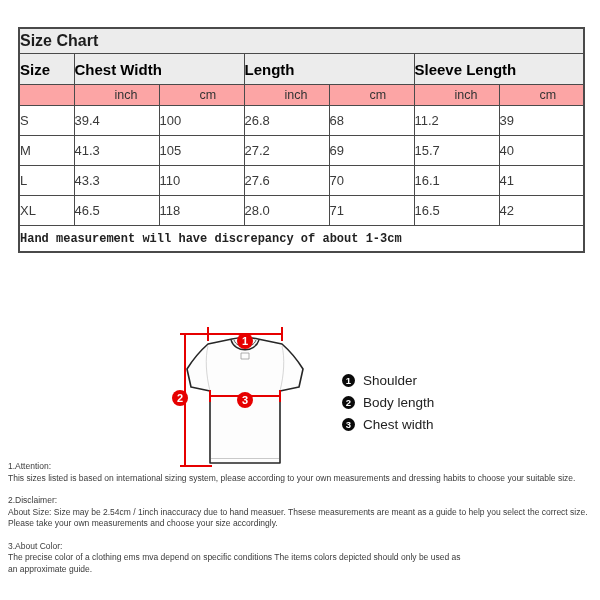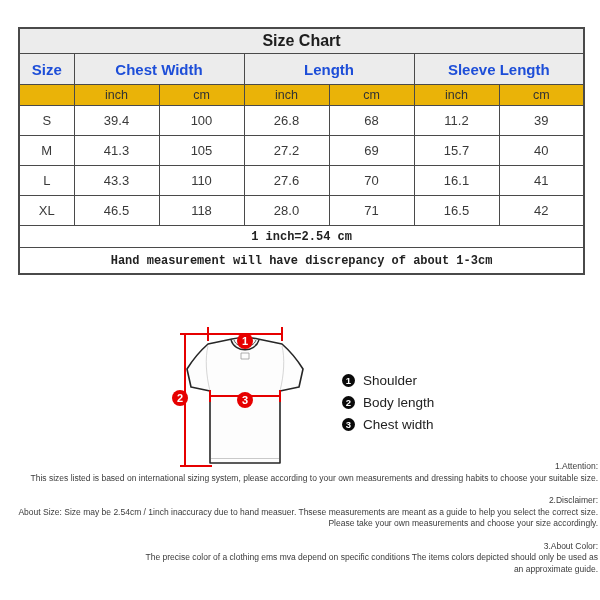--- a/index.html
+++ b/index.html
@@ -7,43 +7,43 @@
     width:600px;height:600px;position:relative;overflow:hidden;
     background:#ffffff;
     font-family:"Liberation Sans", sans-serif;
   }
   
   .table-wrap{position:absolute;left:18px;top:27px;}
   table.size-chart{
     border-collapse:collapse;table-layout:fixed;width:567px;
     border:2px solid #4a4a4a;color:#333;
   }
-  table.size-chart td{border:1px solid #4a4a4a;text-align:center;padding:0;vertical-align:middle;}
+  table.size-chart td{border:1px solid #4a4a4a;padding:0;vertical-align:middle;}
   .col-size{width:55px;}
   .col-val{width:85px;}
   tr.title-row td{height:24px;background:#ececec;font-weight:bold;font-size:16px;color:#1d1d1d;}
-  tr.head-row td{height:30px;background:#ececec;font-weight:bold;font-size:15px;color:#1d4ed8;}
-  tr.unit-row td{height:20px;background:#eab308;font-size:12.5px;color:#333;}
+  tr.head-row td{height:30px;background:#ececec;font-weight:bold;font-size:15px;color:#000000;}
+  tr.unit-row td{height:20px;background:#fca5a5;font-size:12.5px;color:#333;padding-left:40px;}
   tr.data-row td{height:29px;font-size:13px;color:#3a3a3a;background:#fff;}
   tr.note-row td{height:21px;background:#fff;font-family:"Liberation Mono", monospace;font-weight:bold;font-size:12px;color:#222;}
   tr.note-row.tall td{height:25px;}
   
   .diagram-svg{position:absolute;left:140px;top:300px;}
   
   .legend{position:absolute;left:342px;top:373px;display:flex;flex-direction:column;gap:8px;}
   .legend-item{display:flex;align-items:center;height:14px;}
   .legend-badge{
     width:13px;height:13px;border-radius:50%;background:#0a0a0a;color:#fff;
     font-size:9.5px;font-weight:bold;display:flex;align-items:center;justify-content:center;
     margin-right:8px;line-height:13px;
   }
   .legend-label{font-size:13.5px;color:#222;}
   
   .sections{position:absolute;left:8px;top:461px;width:590px;color:#3b3b3b;}
-  .section{margin:0 0 11px 0;text-align:right;}
+  .section{margin:0 0 11px 0;}
   .section-heading{font-size:8.5px;line-height:11.5px;white-space:nowrap;}
   .section-line{font-size:8.5px;line-height:11.5px;white-space:nowrap;overflow:hidden;}
 </style>
 </head>
 <body>
 
 <div class="table-wrap">
   <table class="size-chart">
     <colgroup>
       <col class="col-size">
@@ -101,23 +101,20 @@
         <td>41</td>
       </tr>
       <tr class="data-row">
         <td>XL</td>
         <td>46.5</td>
         <td>118</td>
         <td>28.0</td>
         <td>71</td>
         <td>16.5</td>
         <td>42</td>
-      </tr>
-      <tr class="note-row">
-        <td colspan="7">1 inch=2.54 cm</td>
       </tr>
       <tr class="note-row tall">
         <td colspan="7">Hand measurement will have discrepancy of about 1-3cm</td>
       </tr>
     </tbody>
   </table>
 </div>
 
 <svg class="diagram-svg" width="200" height="180" viewBox="0 0 200 180">
 

